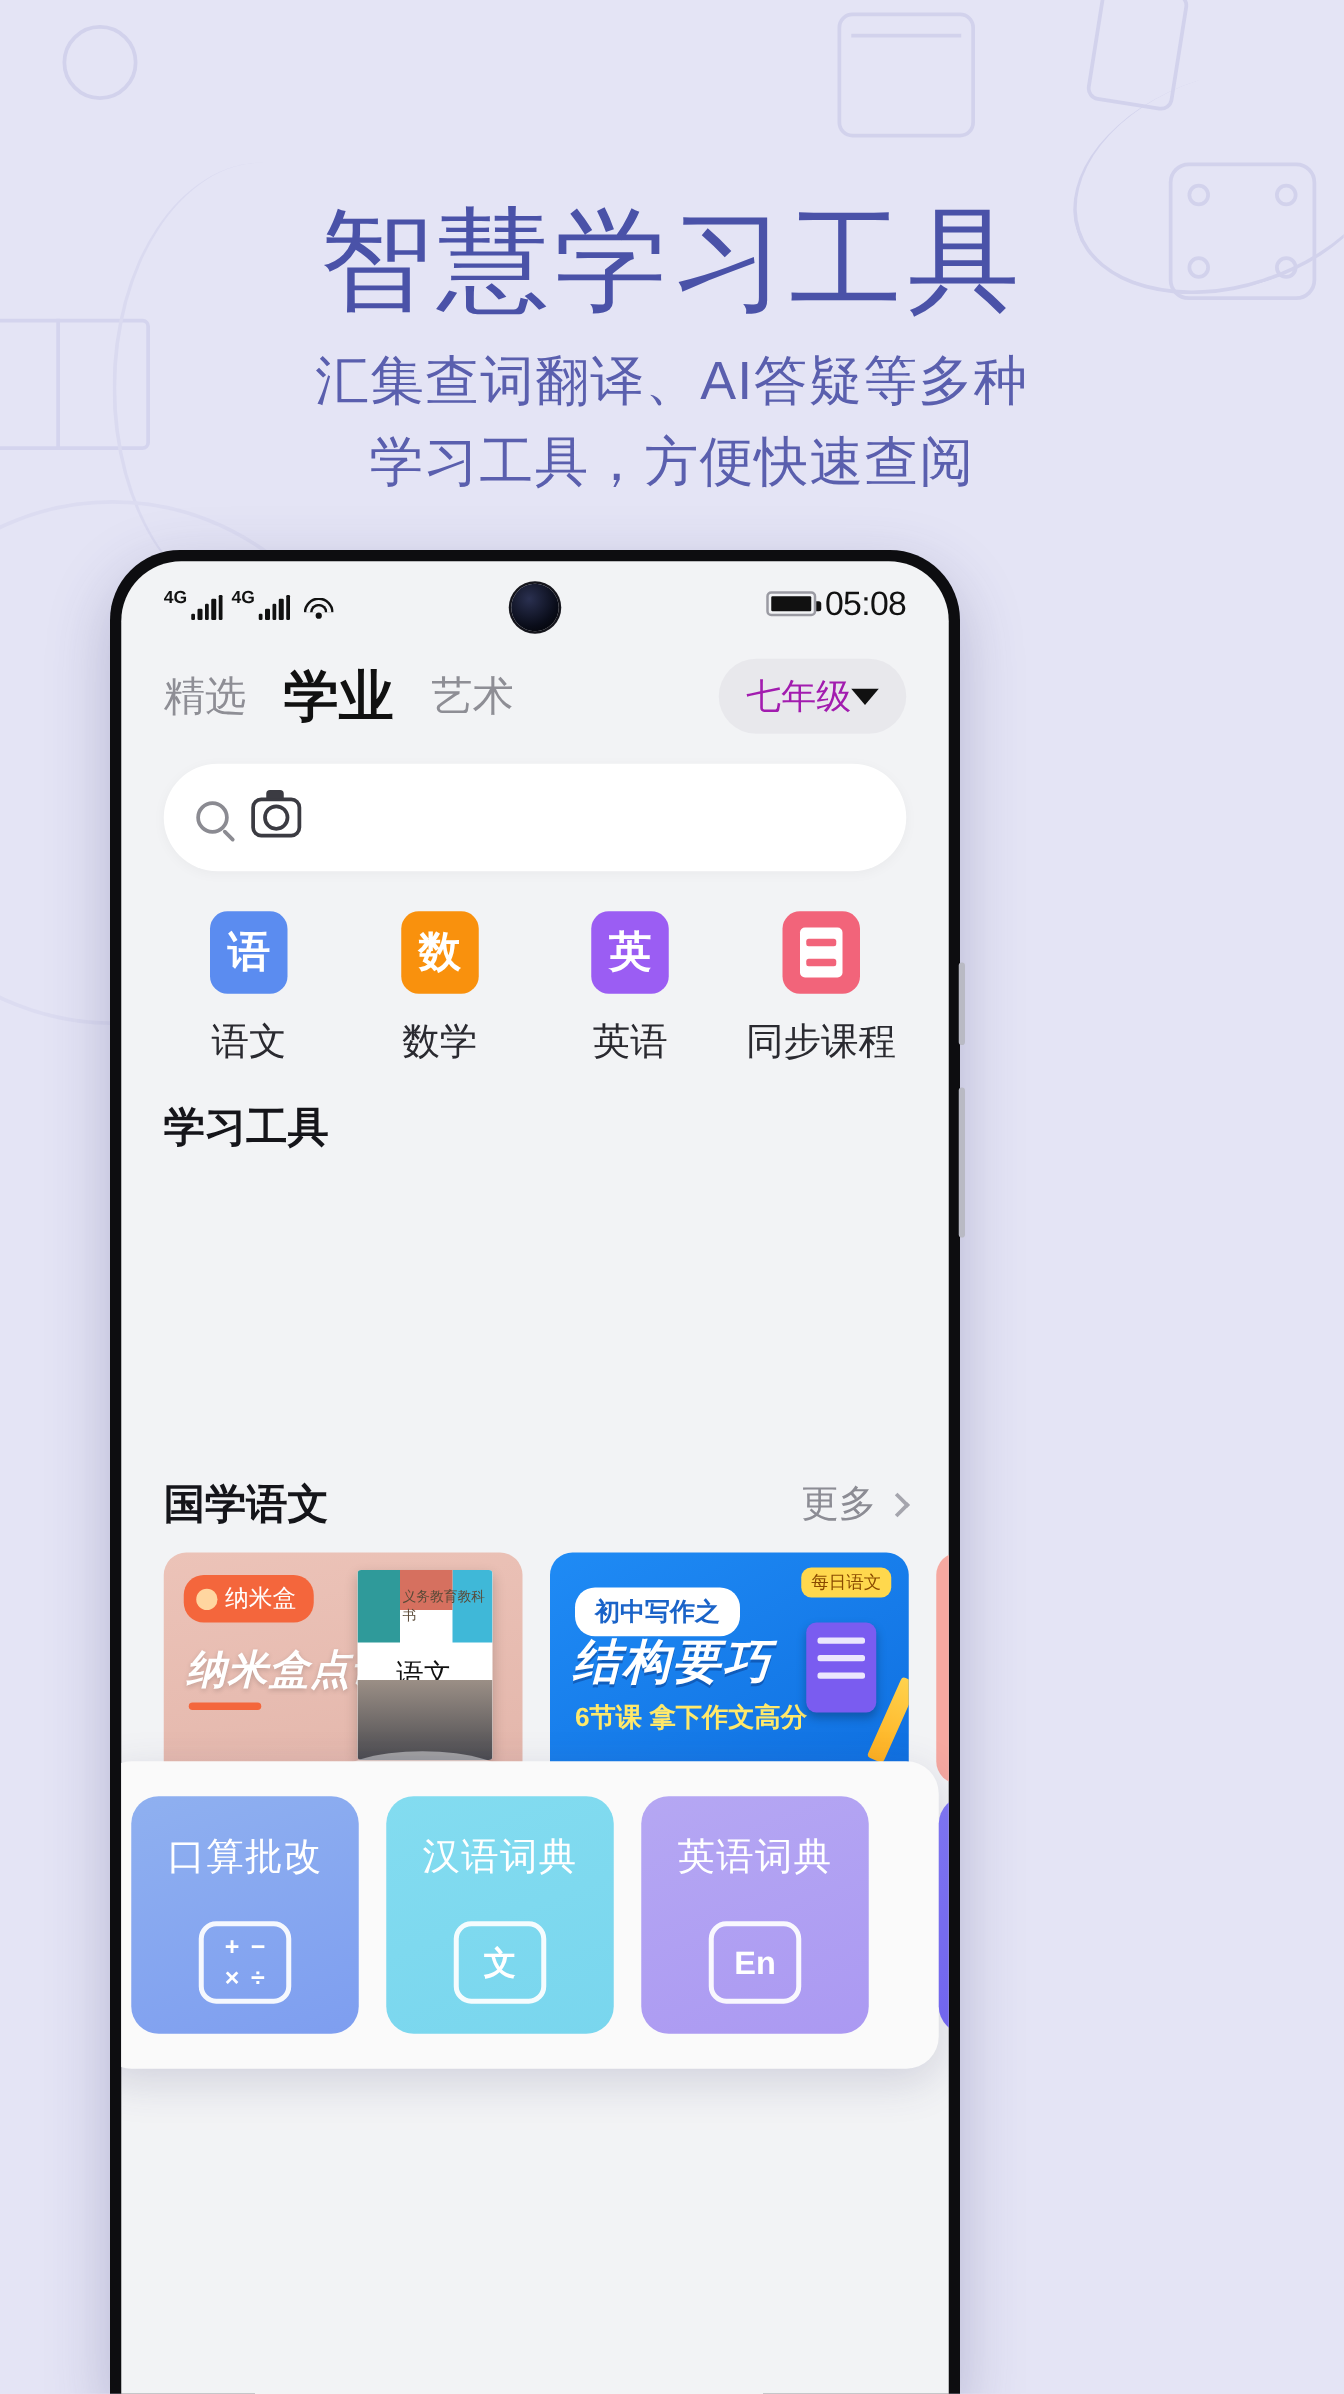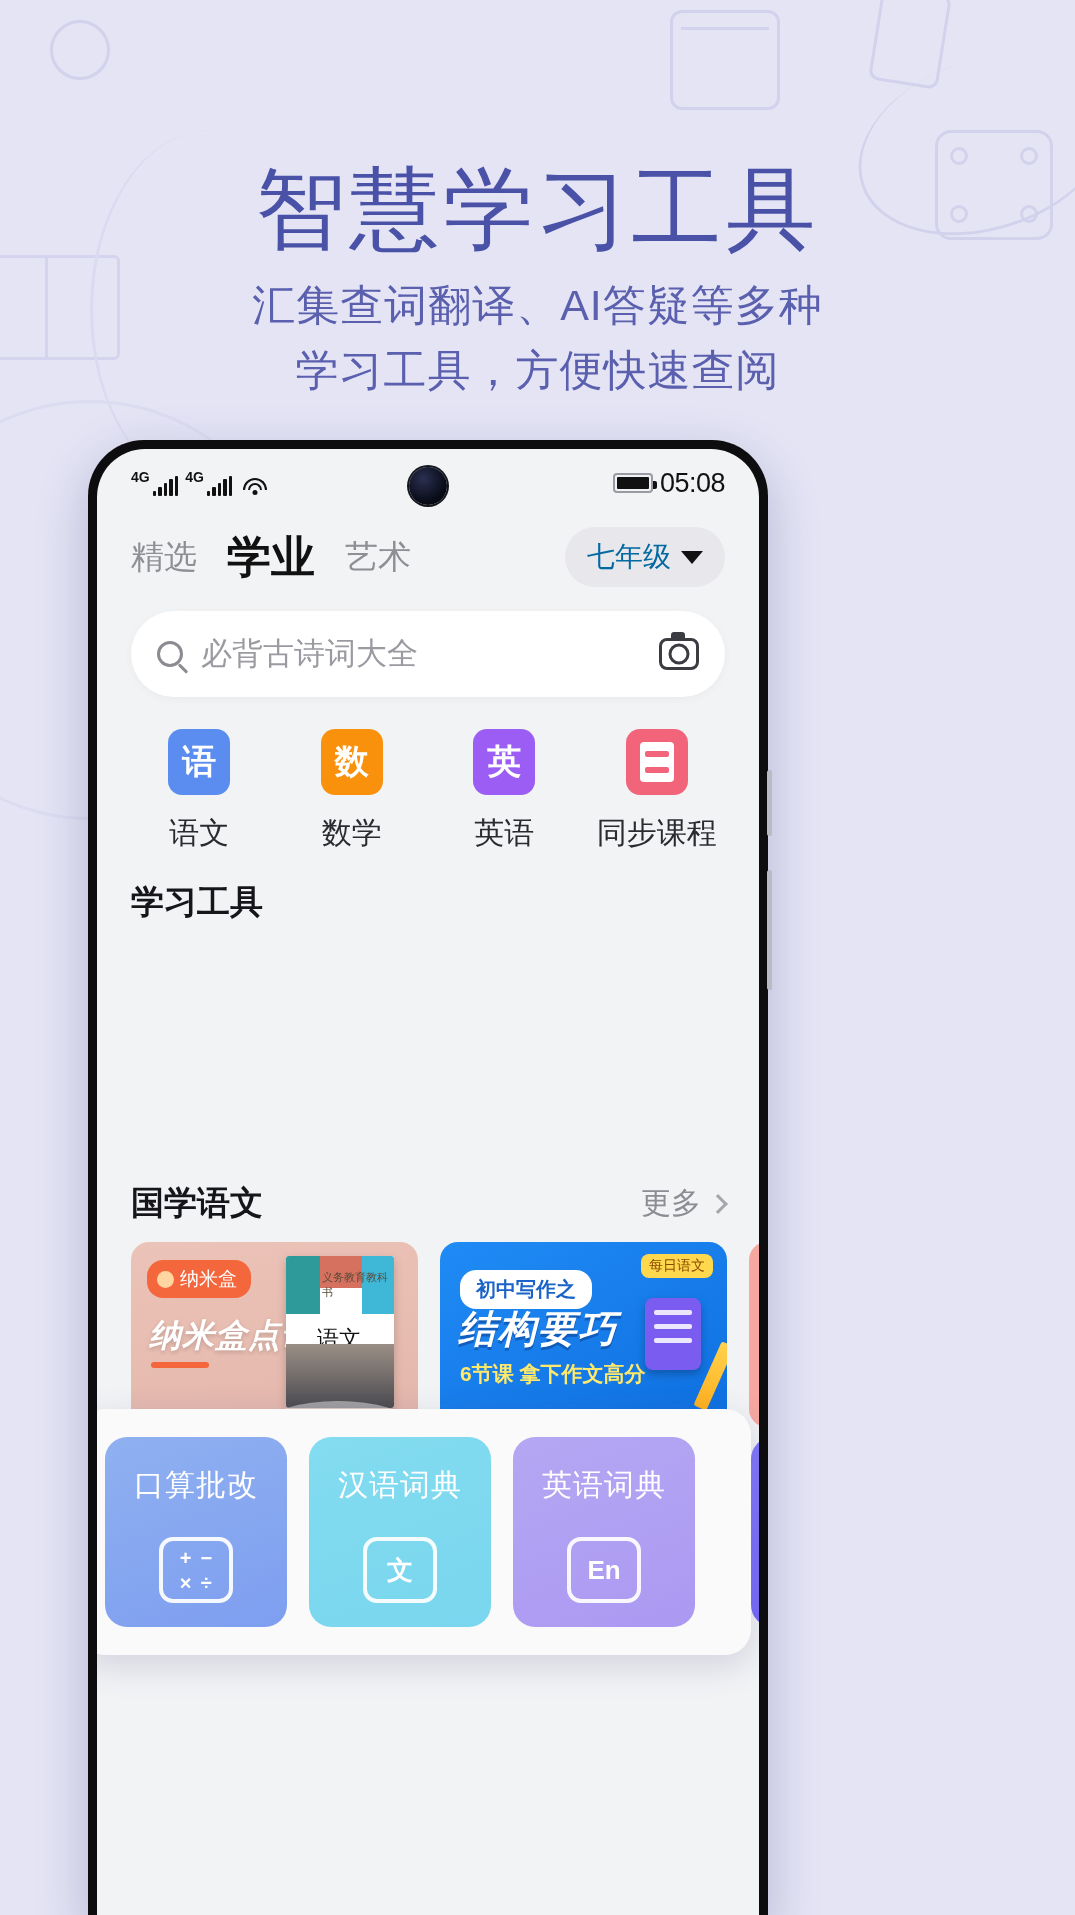--- a/index.html
+++ b/index.html
@@ -105,22 +105,22 @@
   .clock { font-size:27px; color:#111; letter-spacing:-.5px; }
 
   
   .apphead {
     display:flex; align-items:center; padding:16px 34px 10px 34px; gap:30px;
   }
   .tab { font-size:33px; color:#8e8e95; }
   .tab.active { font-size:44px; color:#111; font-weight:bold; }
   .grade-pill {
     margin-left:auto; background:#e8e8ec; border-radius:30px;
-    padding:11px 22px; font-size:28px; color:#0369a1;
-    display:flex; align-items:center; gap:10px;
+    padding:11px 22px; font-size:28px; color:#a21caf;
+    display:flex; align-items:center; 
   }
   .caret { width:0; height:0; border-left:11px solid transparent;
            border-right:11px solid transparent; border-top:13px solid #111; }
 
   
   .searchwrap { padding:14px 34px 0 34px; }
   .searchbar {
     background:#fff; border-radius:44px; height:86px;
     display:flex; align-items:center; padding:0 26px; gap:18px;
     box-shadow:0 2px 10px rgba(0,0,0,.04);
@@ -335,21 +335,20 @@
       <div class="tab">艺术</div>
       <div class="grade-pill">
         <span>七年级</span>
         <span class="caret"></span>
       </div>
     </div>
 
     <div class="searchwrap">
       <div class="searchbar">
         <span class="mag"></span>
-        <span class="search-text">必背古诗词大全</span>
         <span class="cam-ico"></span>
       </div>
     </div>
 
     <div class="subjects">
       <div class="subject">
         <div class="sub-ico" style="background:#5b8cf0">
           <span>语</span>
         </div>
         <div class="sub-label">语文</div>

